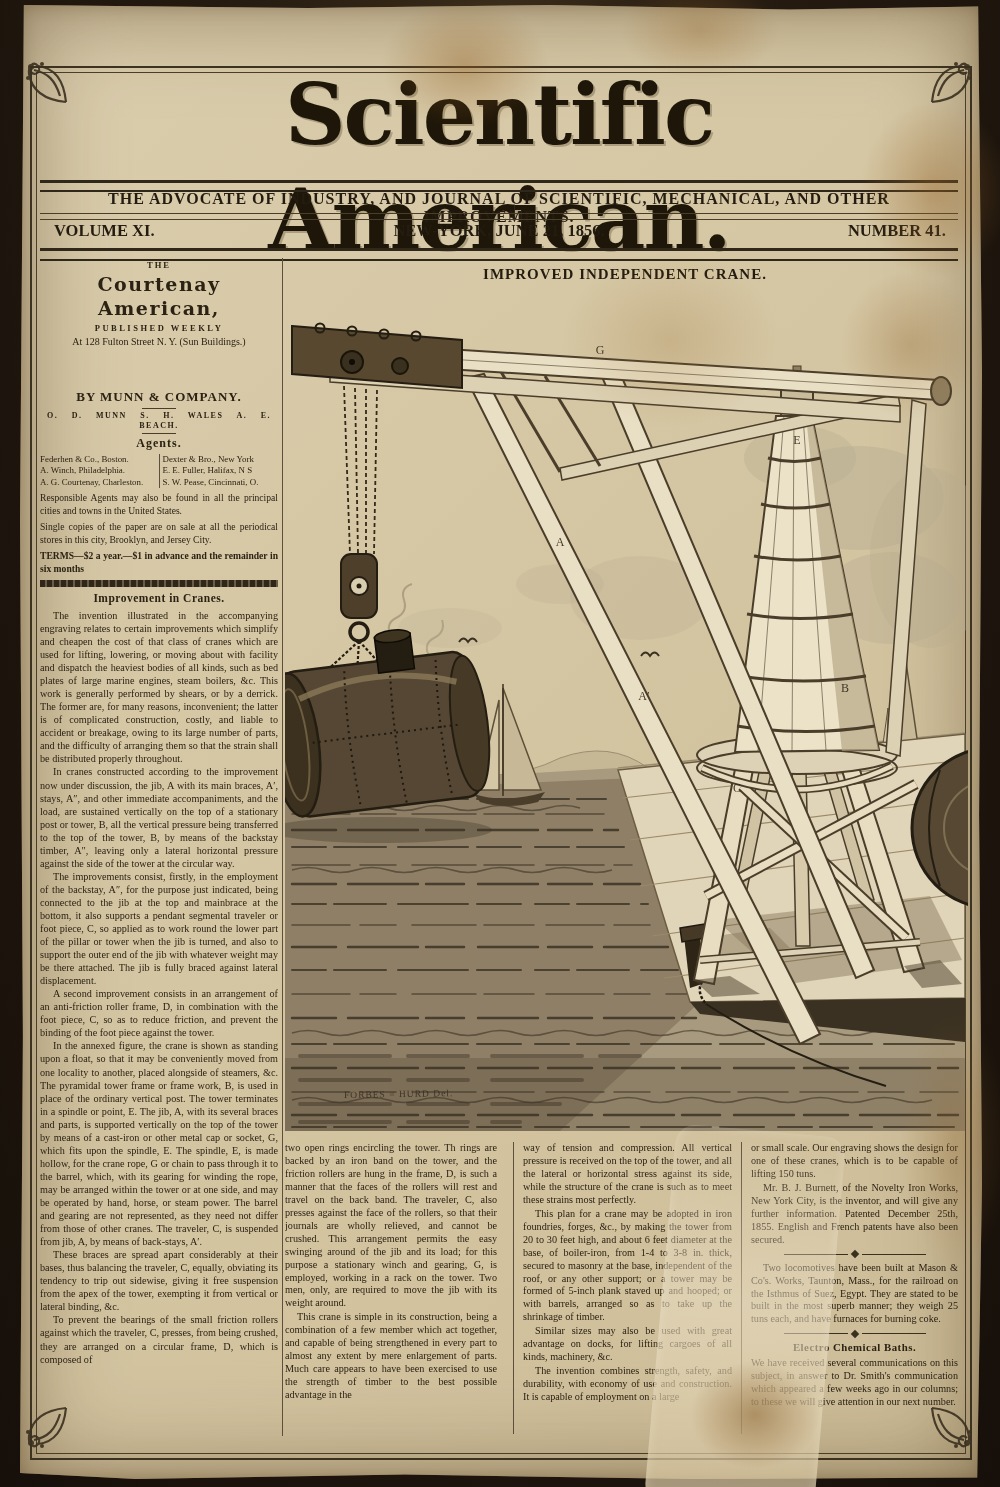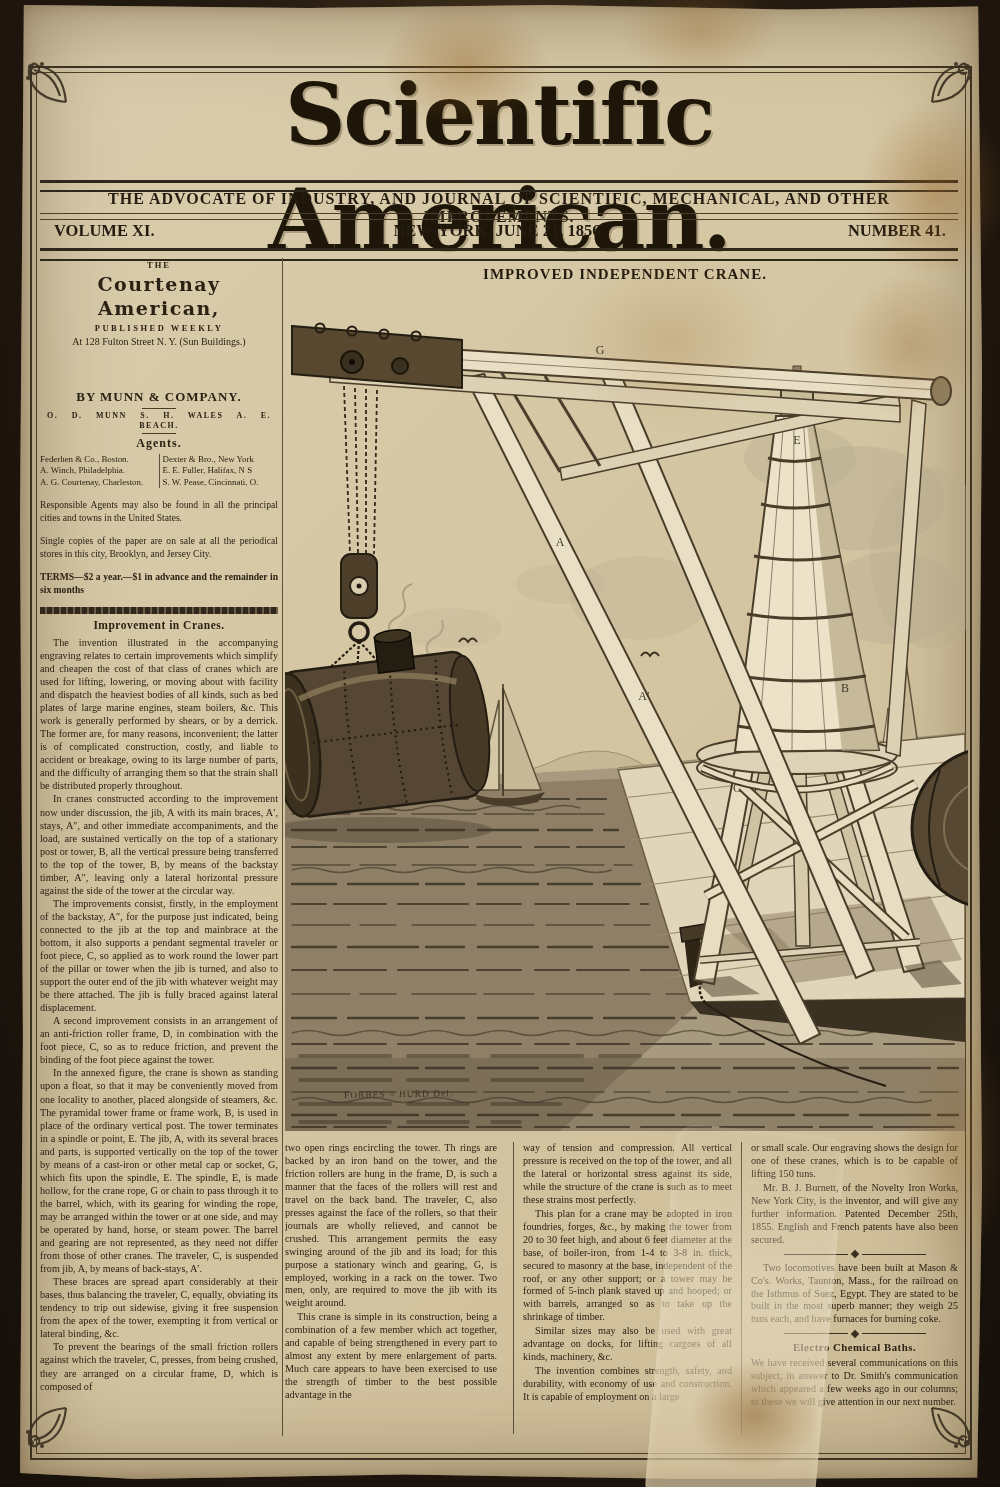--- a/index.html
+++ b/index.html
@@ -35,21 +35,21 @@
   .pubname{font-family:"DejaVu Serif",serif;font-weight:bold;font-size:19px;letter-spacing:1.5px;margin:1px 0 2px;}
   .pubweek{font-size:8.5px;font-weight:bold;letter-spacing:2.5px;margin-bottom:3px;}
   .pubaddr{font-size:10px;margin-bottom:2px;}
   .pubby{font-size:13px;font-weight:bold;letter-spacing:1px;margin-bottom:2px;margin-top:40px;}
   .principals{font-size:8px;font-weight:bold;letter-spacing:1.5px;word-spacing:10px;margin:2px 0;}
   .mini{width:34px;height:1px;background:#4a3e28;margin:2px auto;}
   .agents-h{font-size:12px;font-weight:bold;letter-spacing:1px;margin:1px 0 2px;}
   .agents{display:flex;font-size:8.9px;line-height:1.3;text-align:left;}
   .agents .ac{flex:1;}
   .agents .ac.first{border-right:1px solid #5d4f3b;padding-right:3px;margin-right:3px;}
-  .smallp{font-size:9.6px;line-height:1.3;text-align:justify;margin:11px 0;}
+  .smallp{font-size:9.6px;line-height:1.3;text-align:justify;margin:4px 0;}
   .bar{height:7px;margin:5px 0 4px;background:repeating-linear-gradient(90deg,#2f2719 0 5px,#6b5c47 5px 7px);}
   .art-title{text-align:center;font-weight:bold;font-size:11.5px;letter-spacing:.5px;margin:2px 0 3px;}
   .leftcol p{margin:0;text-indent:13px;}
   .eng-title{left:285px;top:266px;width:680px;text-align:center;font-weight:bold;font-size:15px;letter-spacing:1px;color:#241c10;}
   .engraving{left:285px;top:294px;}
   .bcol{top:1142px;height:292px;overflow:hidden;font-size:10.2px;line-height:1.27;text-align:justify;}
   .bcol p{margin:0 0 1px;text-indent:12px;}
   .bcol p.noind{text-indent:0;}
   .bcol h4{margin:2px 0;text-align:center;font-size:10.8px;letter-spacing:.5px;}
   .fancy-rule{display:flex;align-items:center;justify-content:center;height:11px;margin:2px 0;}

